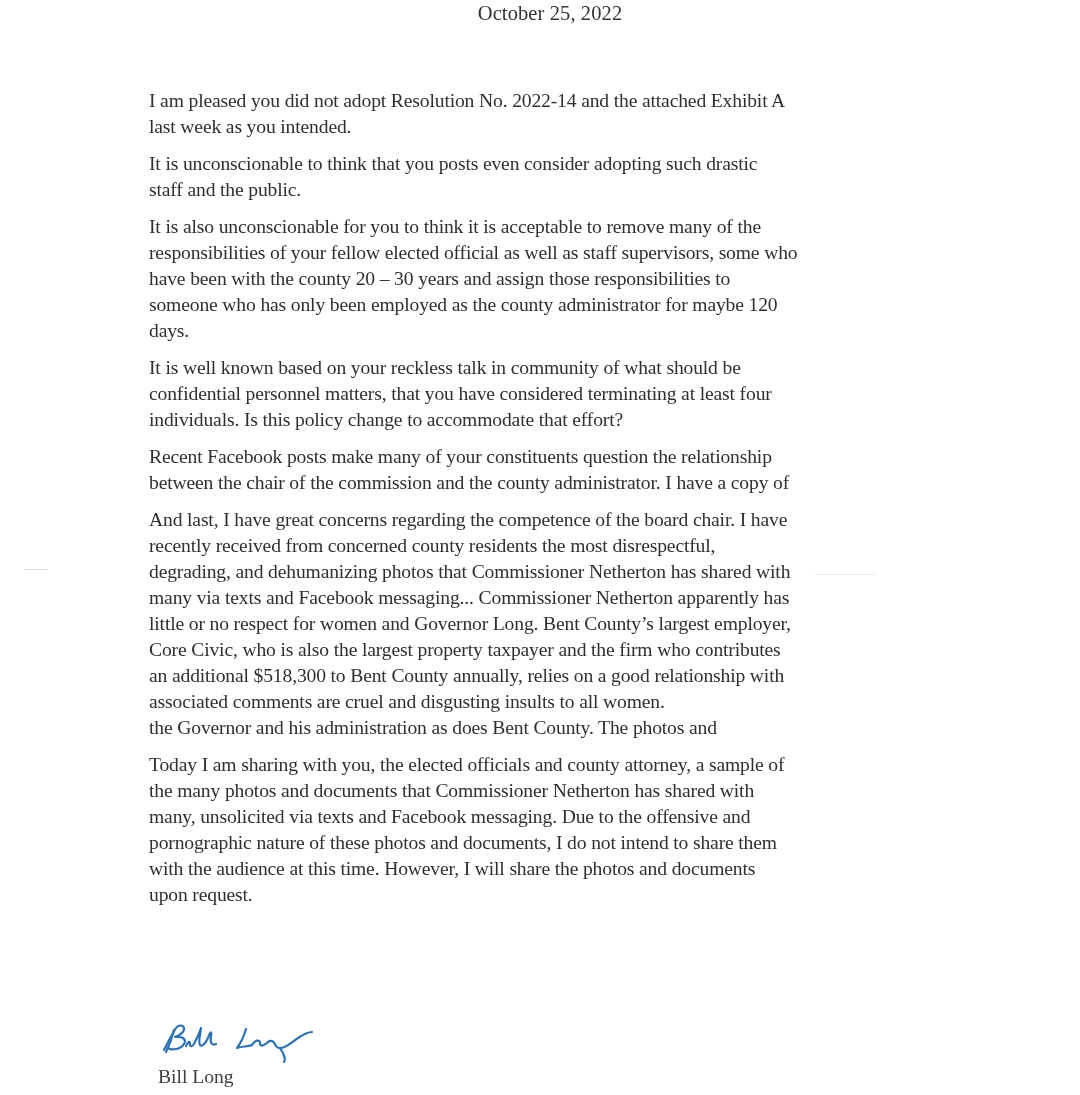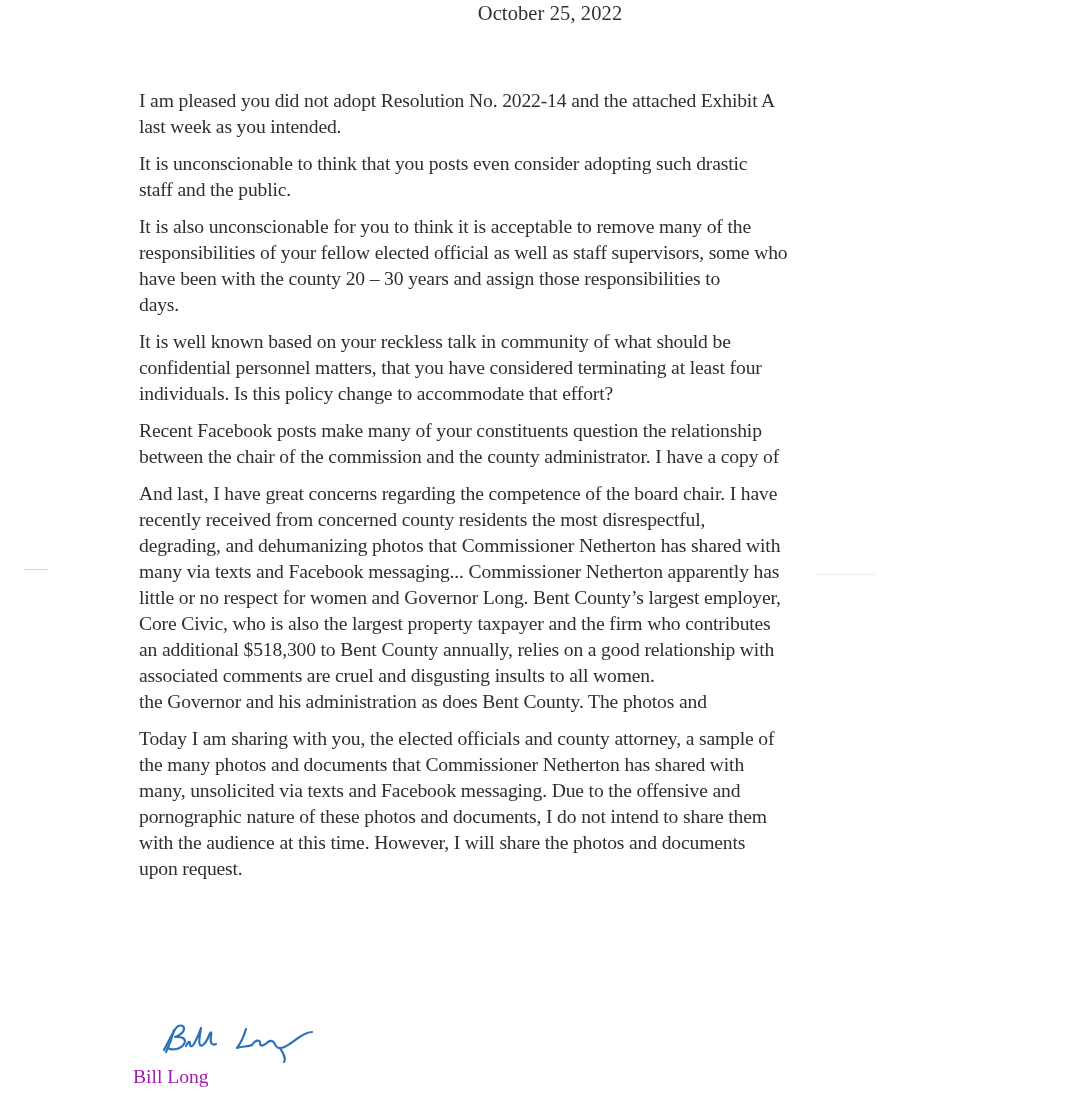--- a/index.html
+++ b/index.html
@@ -21,21 +21,21 @@
       left: 0;
       width: 1100px;
       text-align: center;
       font-size: 20.5px;
       letter-spacing: 0.1px;
       color: #333;
     }
     .letter-body {
       position: absolute;
       top: 88px;
-      left: 139px;
+      left: 149px;
       width: 830px;
     }
     .para {
       margin: 0 0 11px 0;
       font-size: 19.6px;
       line-height: 26px;
       letter-spacing: -0.15px;
       color: #2f2f2f;
     }
     .para .line {
@@ -45,23 +45,23 @@
     .signature {
       position: absolute;
       top: 1020px;
       left: 160px;
       width: 170px;
       height: 45px;
     }
     .signer-name {
       position: absolute;
       top: 1066px;
-      left: 133px;
+      left: 158px;
       font-size: 19.6px;
-      color: #a21caf;
+      color: #404040;
     }
     .scan-mark {
       position: absolute;
       top: 569px;
       left: 24px;
       width: 24px;
       height: 1px;
       background: #d8d8d8;
     }
     .scan-mark2 {
@@ -84,20 +84,21 @@
     <span class="line">last week as you intended.</span>
   </p>
   <p class="para">
     <span class="line">It is unconscionable to think that you posts even consider adopting such drastic</span>
     <span class="line">staff and the public.</span>
   </p>
   <p class="para">
     <span class="line">It is also unconscionable for you to think it is acceptable to remove many of the</span>
     <span class="line">responsibilities of your fellow elected official as well as staff supervisors, some who</span>
     <span class="line">have been with the county 20 – 30 years and assign those responsibilities to</span>
+    <span class="line">someone who has only been employed as the county administrator for maybe 120</span>
     <span class="line">days.</span>
   </p>
   <p class="para">
     <span class="line">It is well known based on your reckless talk in community of what should be</span>
     <span class="line">confidential personnel matters, that you have considered terminating at least four</span>
     <span class="line">individuals. Is this policy change to accommodate that effort?</span>
   </p>
   <p class="para">
     <span class="line">Recent Facebook posts make many of your constituents question the relationship</span>
     <span class="line">between the chair of the commission and the county administrator. I have a copy of</span>

